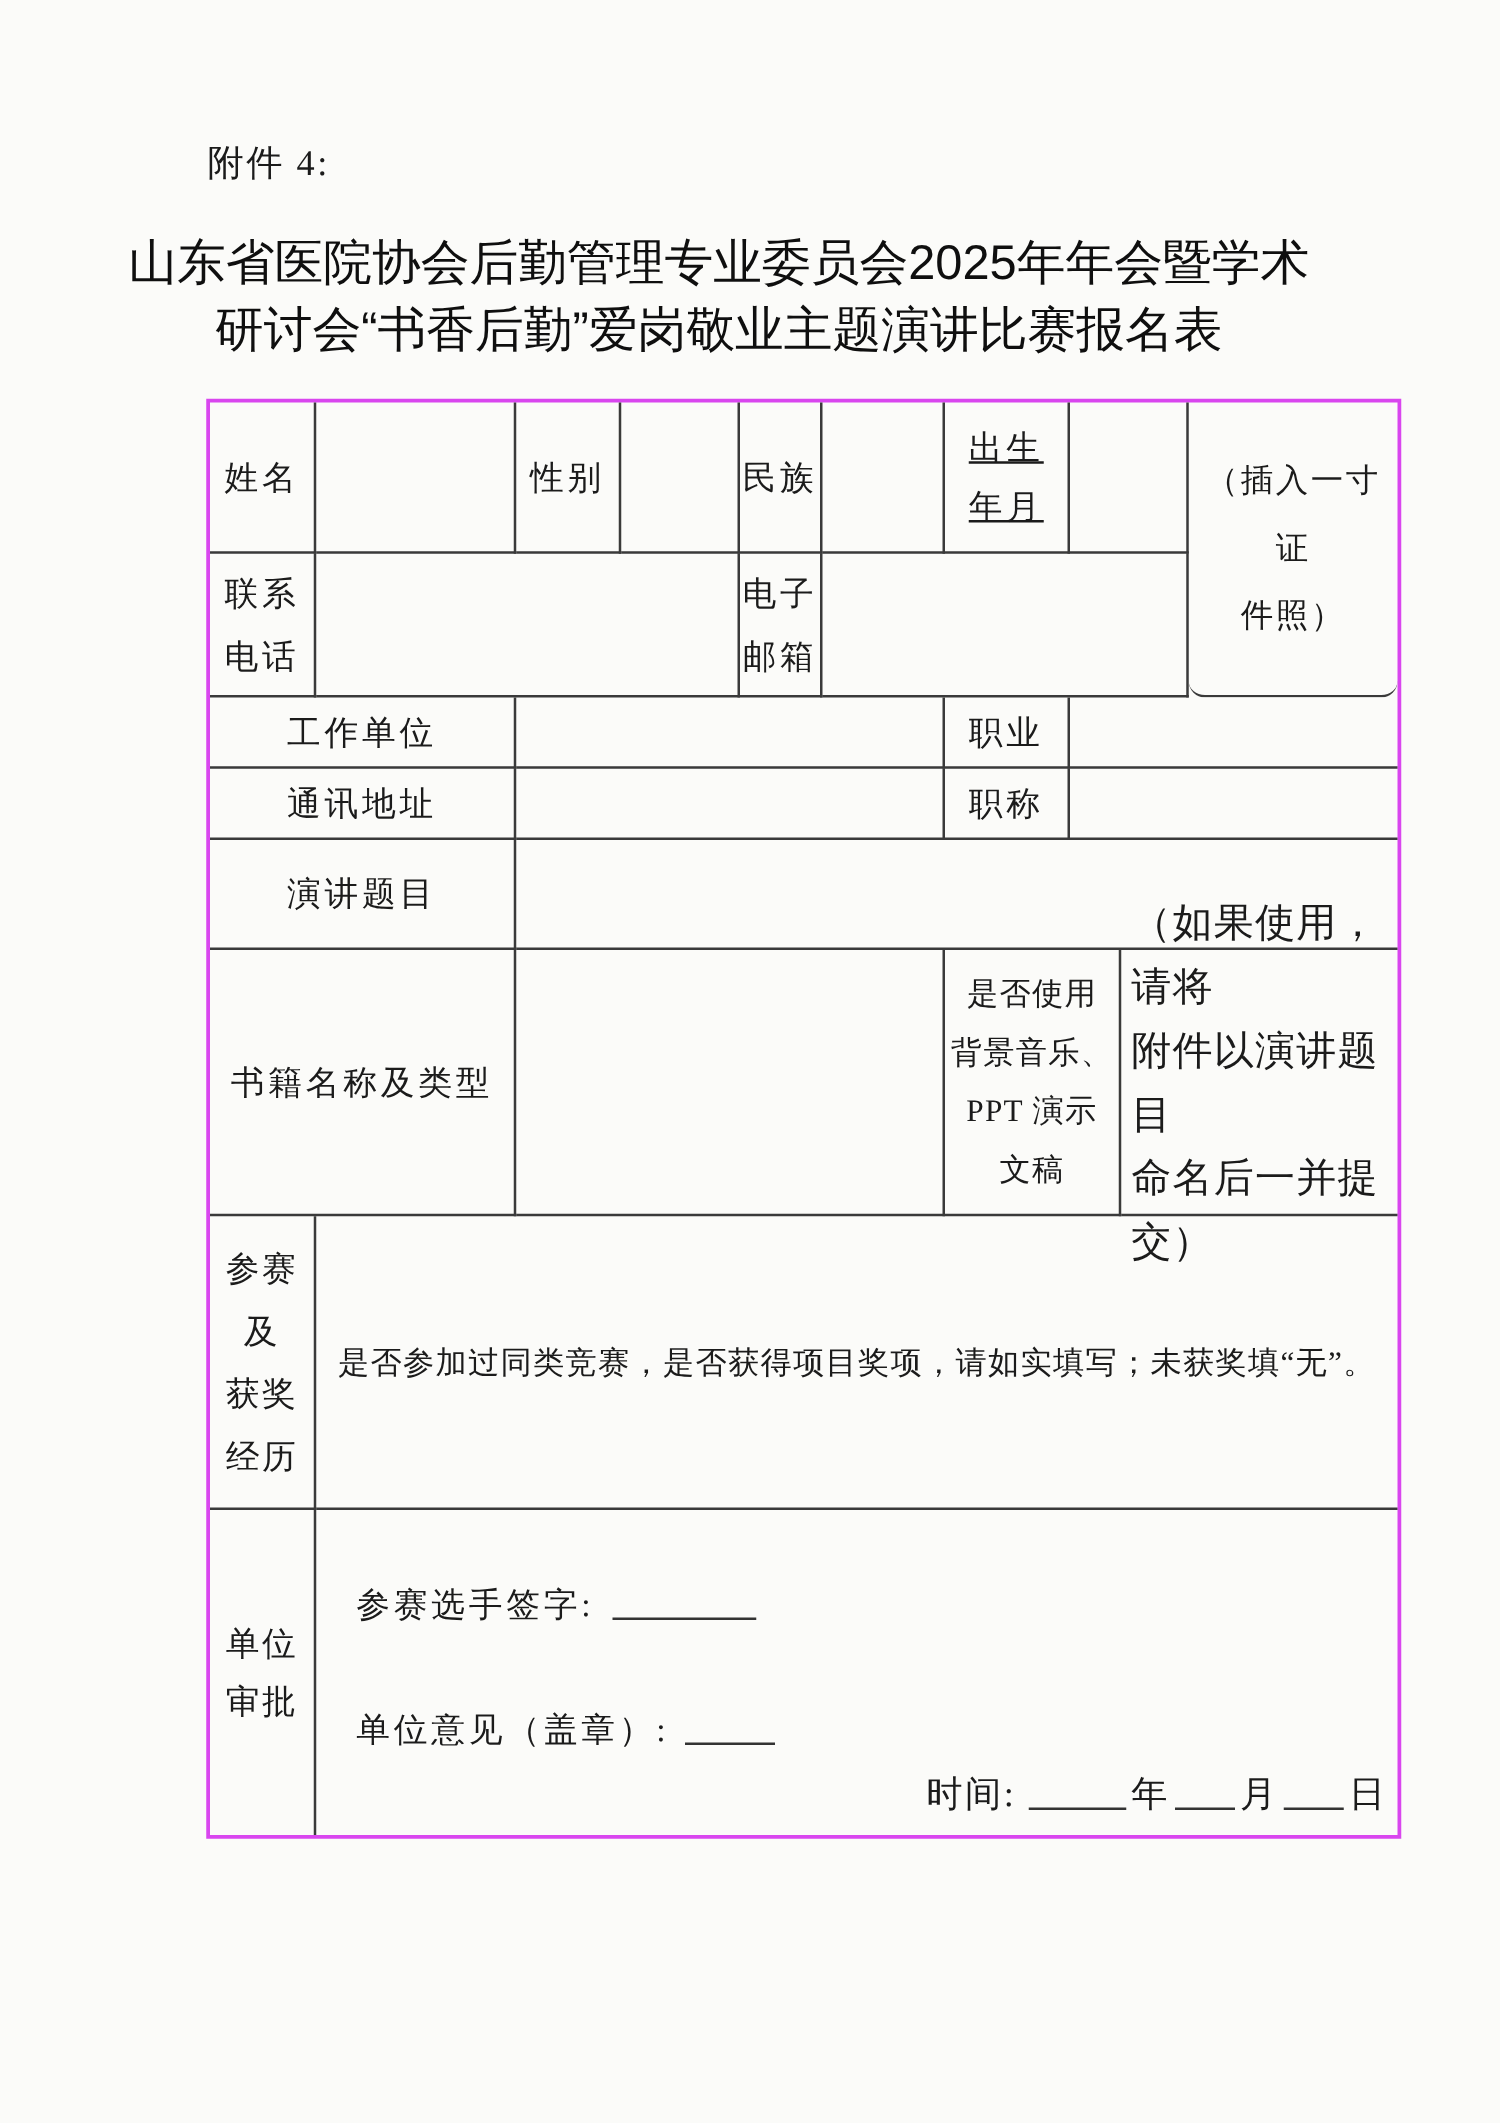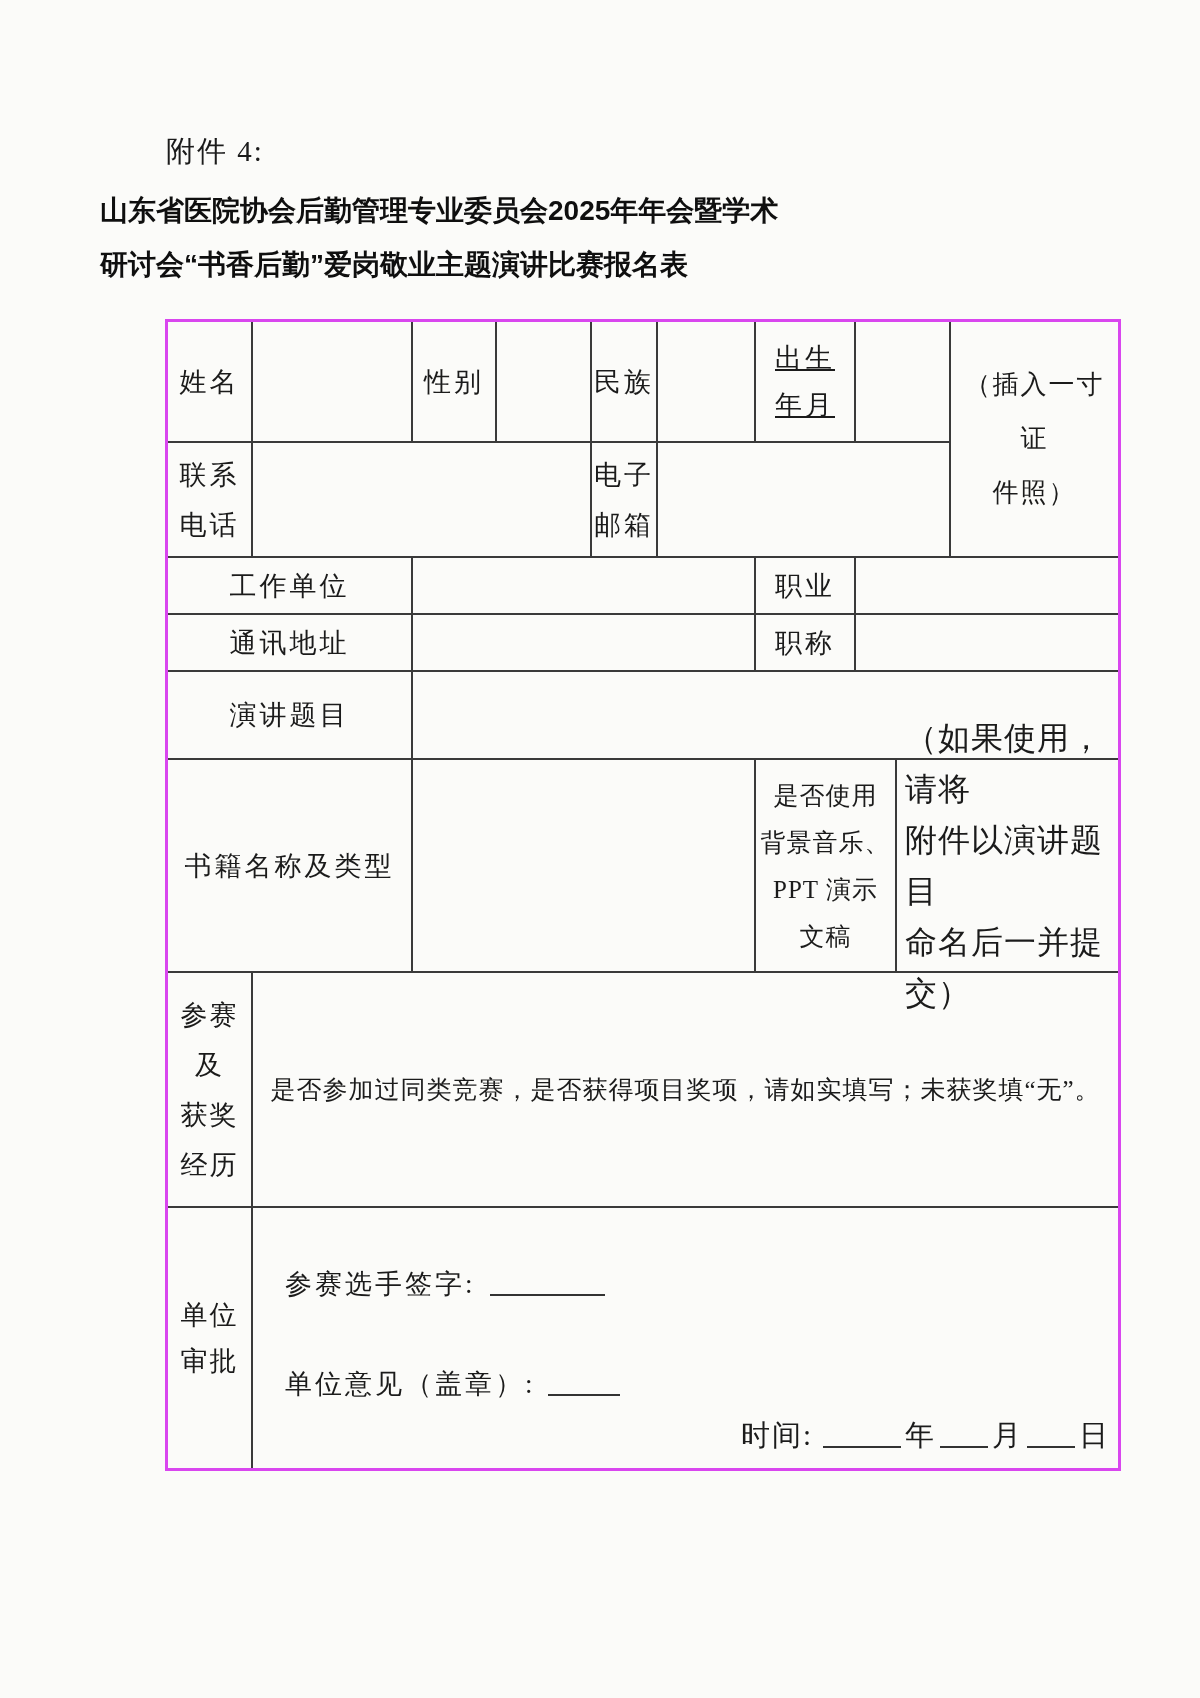--- a/index.html
+++ b/index.html
@@ -5,48 +5,49 @@
   * { margin:0; padding:0; box-sizing:border-box; }
   html,body { width:1200px; height:1698px; }
   body {
     background:#fbfbf9;
     color:#1b1b1b;
     font-family:"Liberation Serif","DejaVu Serif",serif;
     position:relative;
     overflow:hidden;
   }
   .attachment {
-    position:absolute; left:166px; top:132px;
+    position:absolute; left:166px; top:111px;
     font-size:29px; letter-spacing:2px;
   }
   .title-block {
     position:absolute; left:100px; top:184px; width:950px;
+    text-align:center;
     font-family:"Liberation Sans","DejaVu Sans",sans-serif;
-    font-weight:700; font-size:28px; line-height:54px; color:#0f0f0f;
+    font-weight:400; font-size:39px; line-height:54px; color:#0f0f0f;
   }
   .form-table {
     position:absolute; left:165px; top:319px;
     display:grid;
     grid-template-columns:85px 160px 84px 95px 66px 98px 100px 41px 54px 167px;
     grid-template-rows:121px 115px 57px 57px 88px 213px 235px 260px;
     border:3px solid #d946ef;
   }
   .cell {
     border-right:2px solid #3a3a3a;
     border-bottom:2px solid #3a3a3a;
     display:flex; flex-direction:column;
     align-items:center; justify-content:center;
     text-align:center; font-size:27px;
   }
   .no-r { border-right:none; }
   .no-b { border-bottom:none; }
   .lbl { letter-spacing:3px; }
   .l2 div { line-height:50px; letter-spacing:3px;font-family:Liberation Serif, serif; }
   .birth div { line-height:47px; letter-spacing:3px;text-decoration:underline; }
-  .photo { font-size:26px; }
+  .photo { font-size:26px;border-radius:13px; }
   .photo div { line-height:54px; letter-spacing:2px; }
   .media { font-size:25px; }
   .media div { line-height:47px; letter-spacing:1px; }
   .note { font-size:32px; align-items:flex-start; text-align:left; padding-left:8px; }
   .note div { line-height:51px; letter-spacing:1px; }
   .exp-label div { line-height:50px; letter-spacing:2px; }
   .exp-content { font-size:25px; letter-spacing:1px; padding:0 6px; }
   .approval-label div { line-height:46px; letter-spacing:2px; }
   .approval-content { display:block; position:relative;padding-left:12px; }
   .sig-row  { position:absolute; left:32px; top:58px;  font-size:27px; letter-spacing:3px; }

